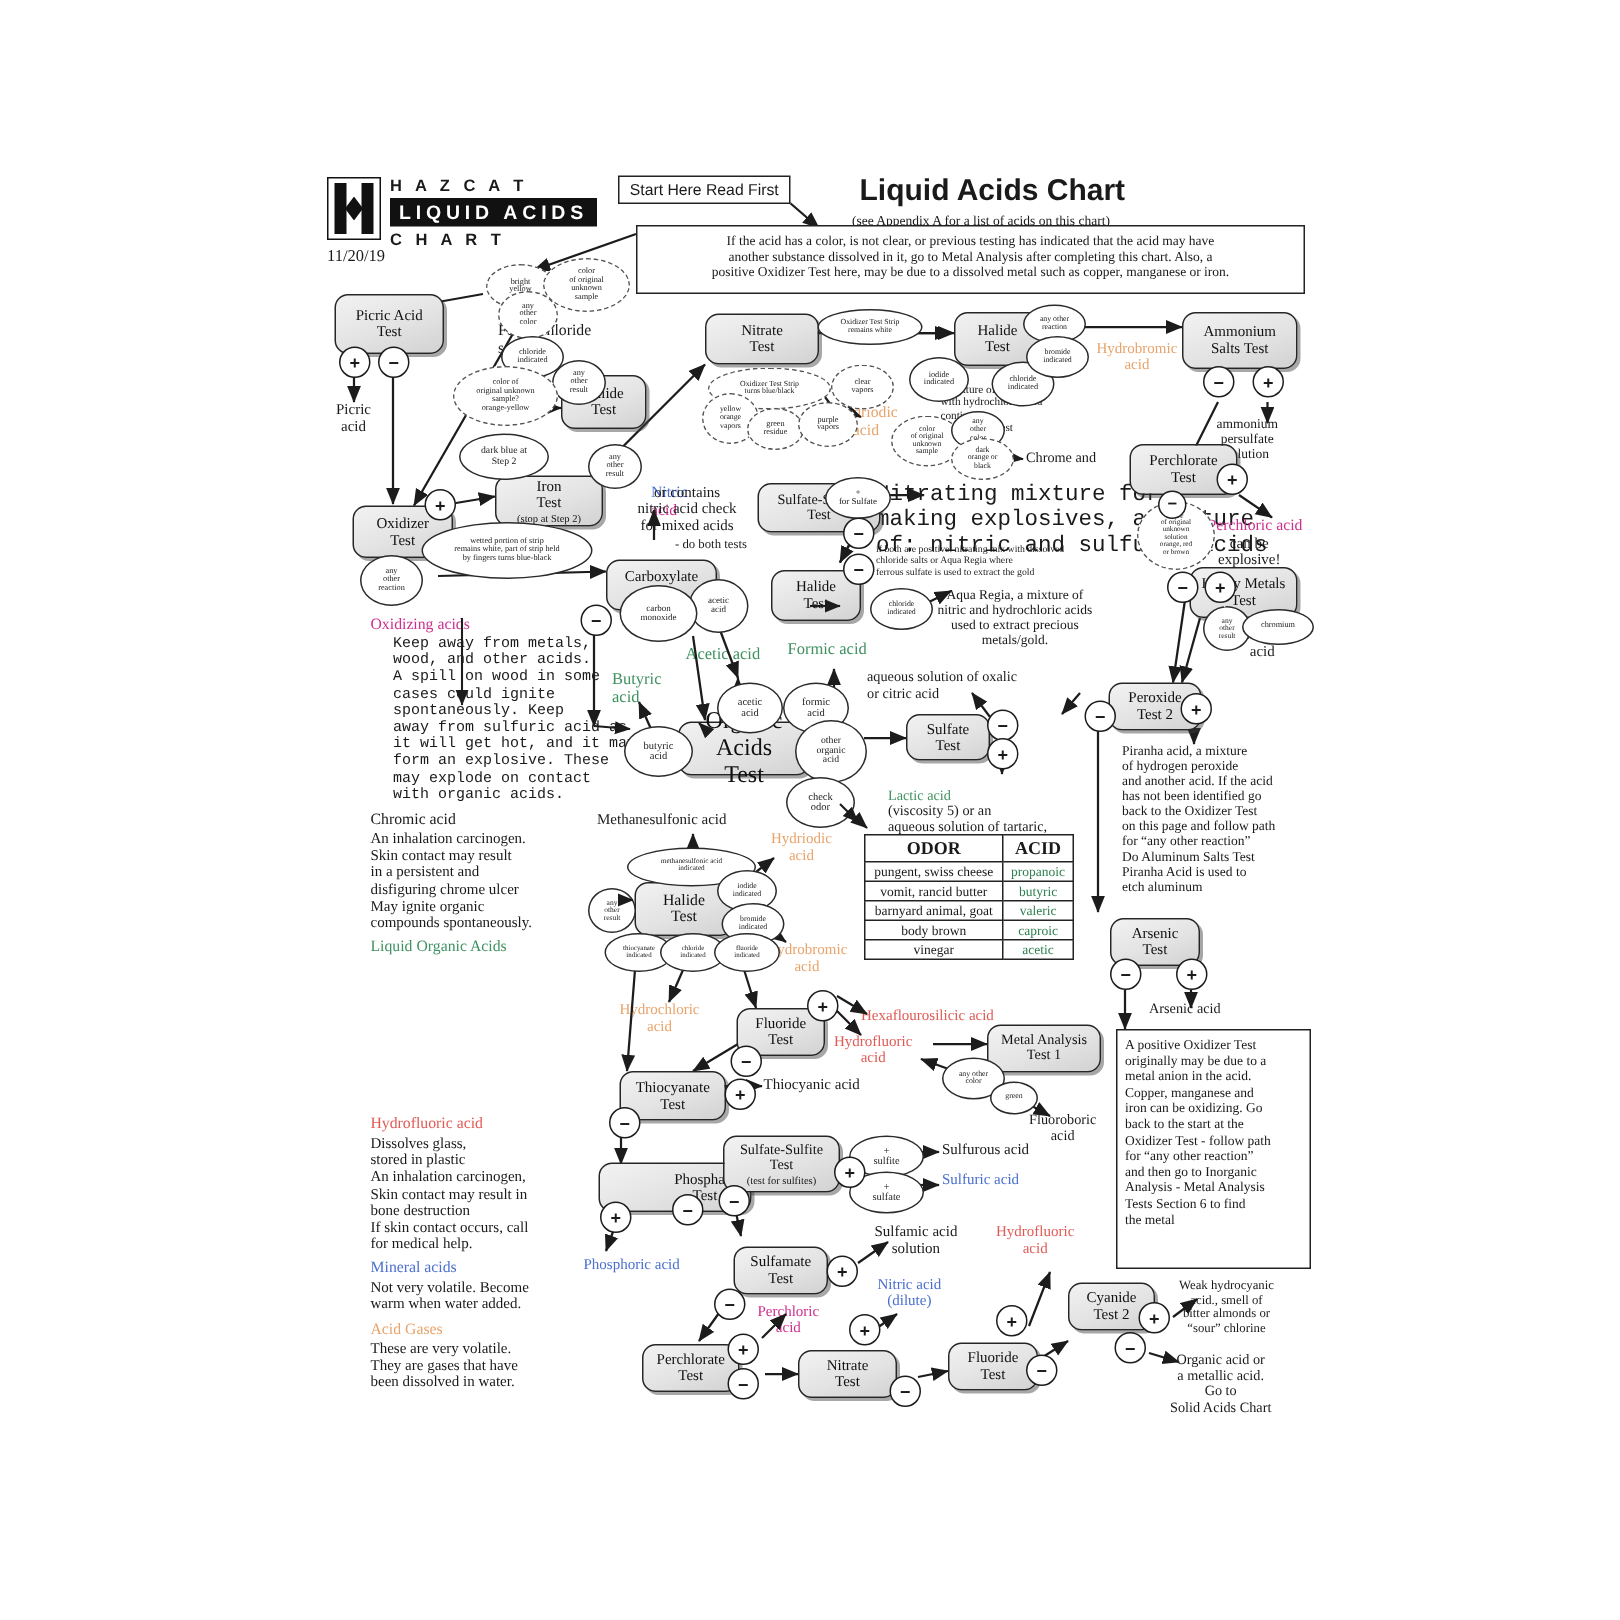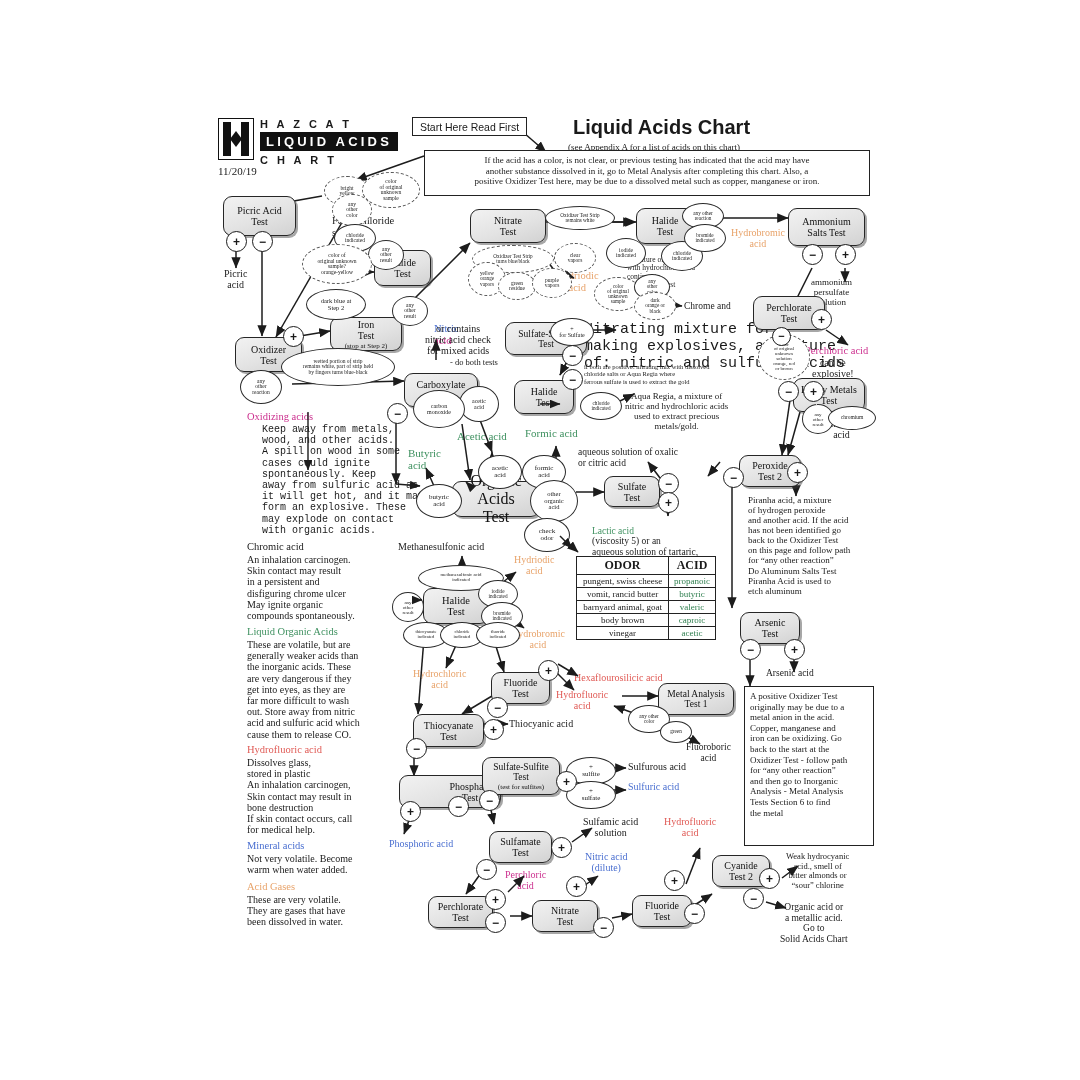--- a/index.html
+++ b/index.html
@@ -780,29 +780,20 @@
 may explode on contact
 with organic acids.</div>
   <div class="txt" style="left:247px;top:541px;font-size:10.5px;">Chromic acid</div>
   <div class="txt" style="left:247px;top:554px;font-size:10px;">An inhalation carcinogen.
 Skin contact may result
 in a persistent and
 disfiguring chrome ulcer
 May ignite organic
 compounds spontaneously.</div>
   <div class="txt c-green" style="left:247px;top:626px;font-size:10.5px;">Liquid Organic Acids</div>
-  <div class="txt" style="left:247px;top:639px;font-size:10px;">These are volatile, but are
-generally weaker acids than
-the inorganic acids.  These
-are very dangerous if they
-get into eyes, as they are
-far more difficult to wash
-out.  Store away from nitric
-acid and sulfuric acid which
-cause them to release CO.</div>
   <div class="txt c-red" style="left:247px;top:744px;font-size:10.5px;">Hydrofluoric acid</div>
   <div class="txt" style="left:247px;top:757px;font-size:10px;">Dissolves glass,
 stored in plastic
 An inhalation carcinogen,
 Skin contact may result in
 bone destruction
 If skin contact occurs, call
 for medical help.</div>
   <div class="txt c-blue" style="left:247px;top:840px;font-size:10.5px;">Mineral acids</div>
   <div class="txt" style="left:247px;top:853px;font-size:10px;">Not very volatile.  Become

